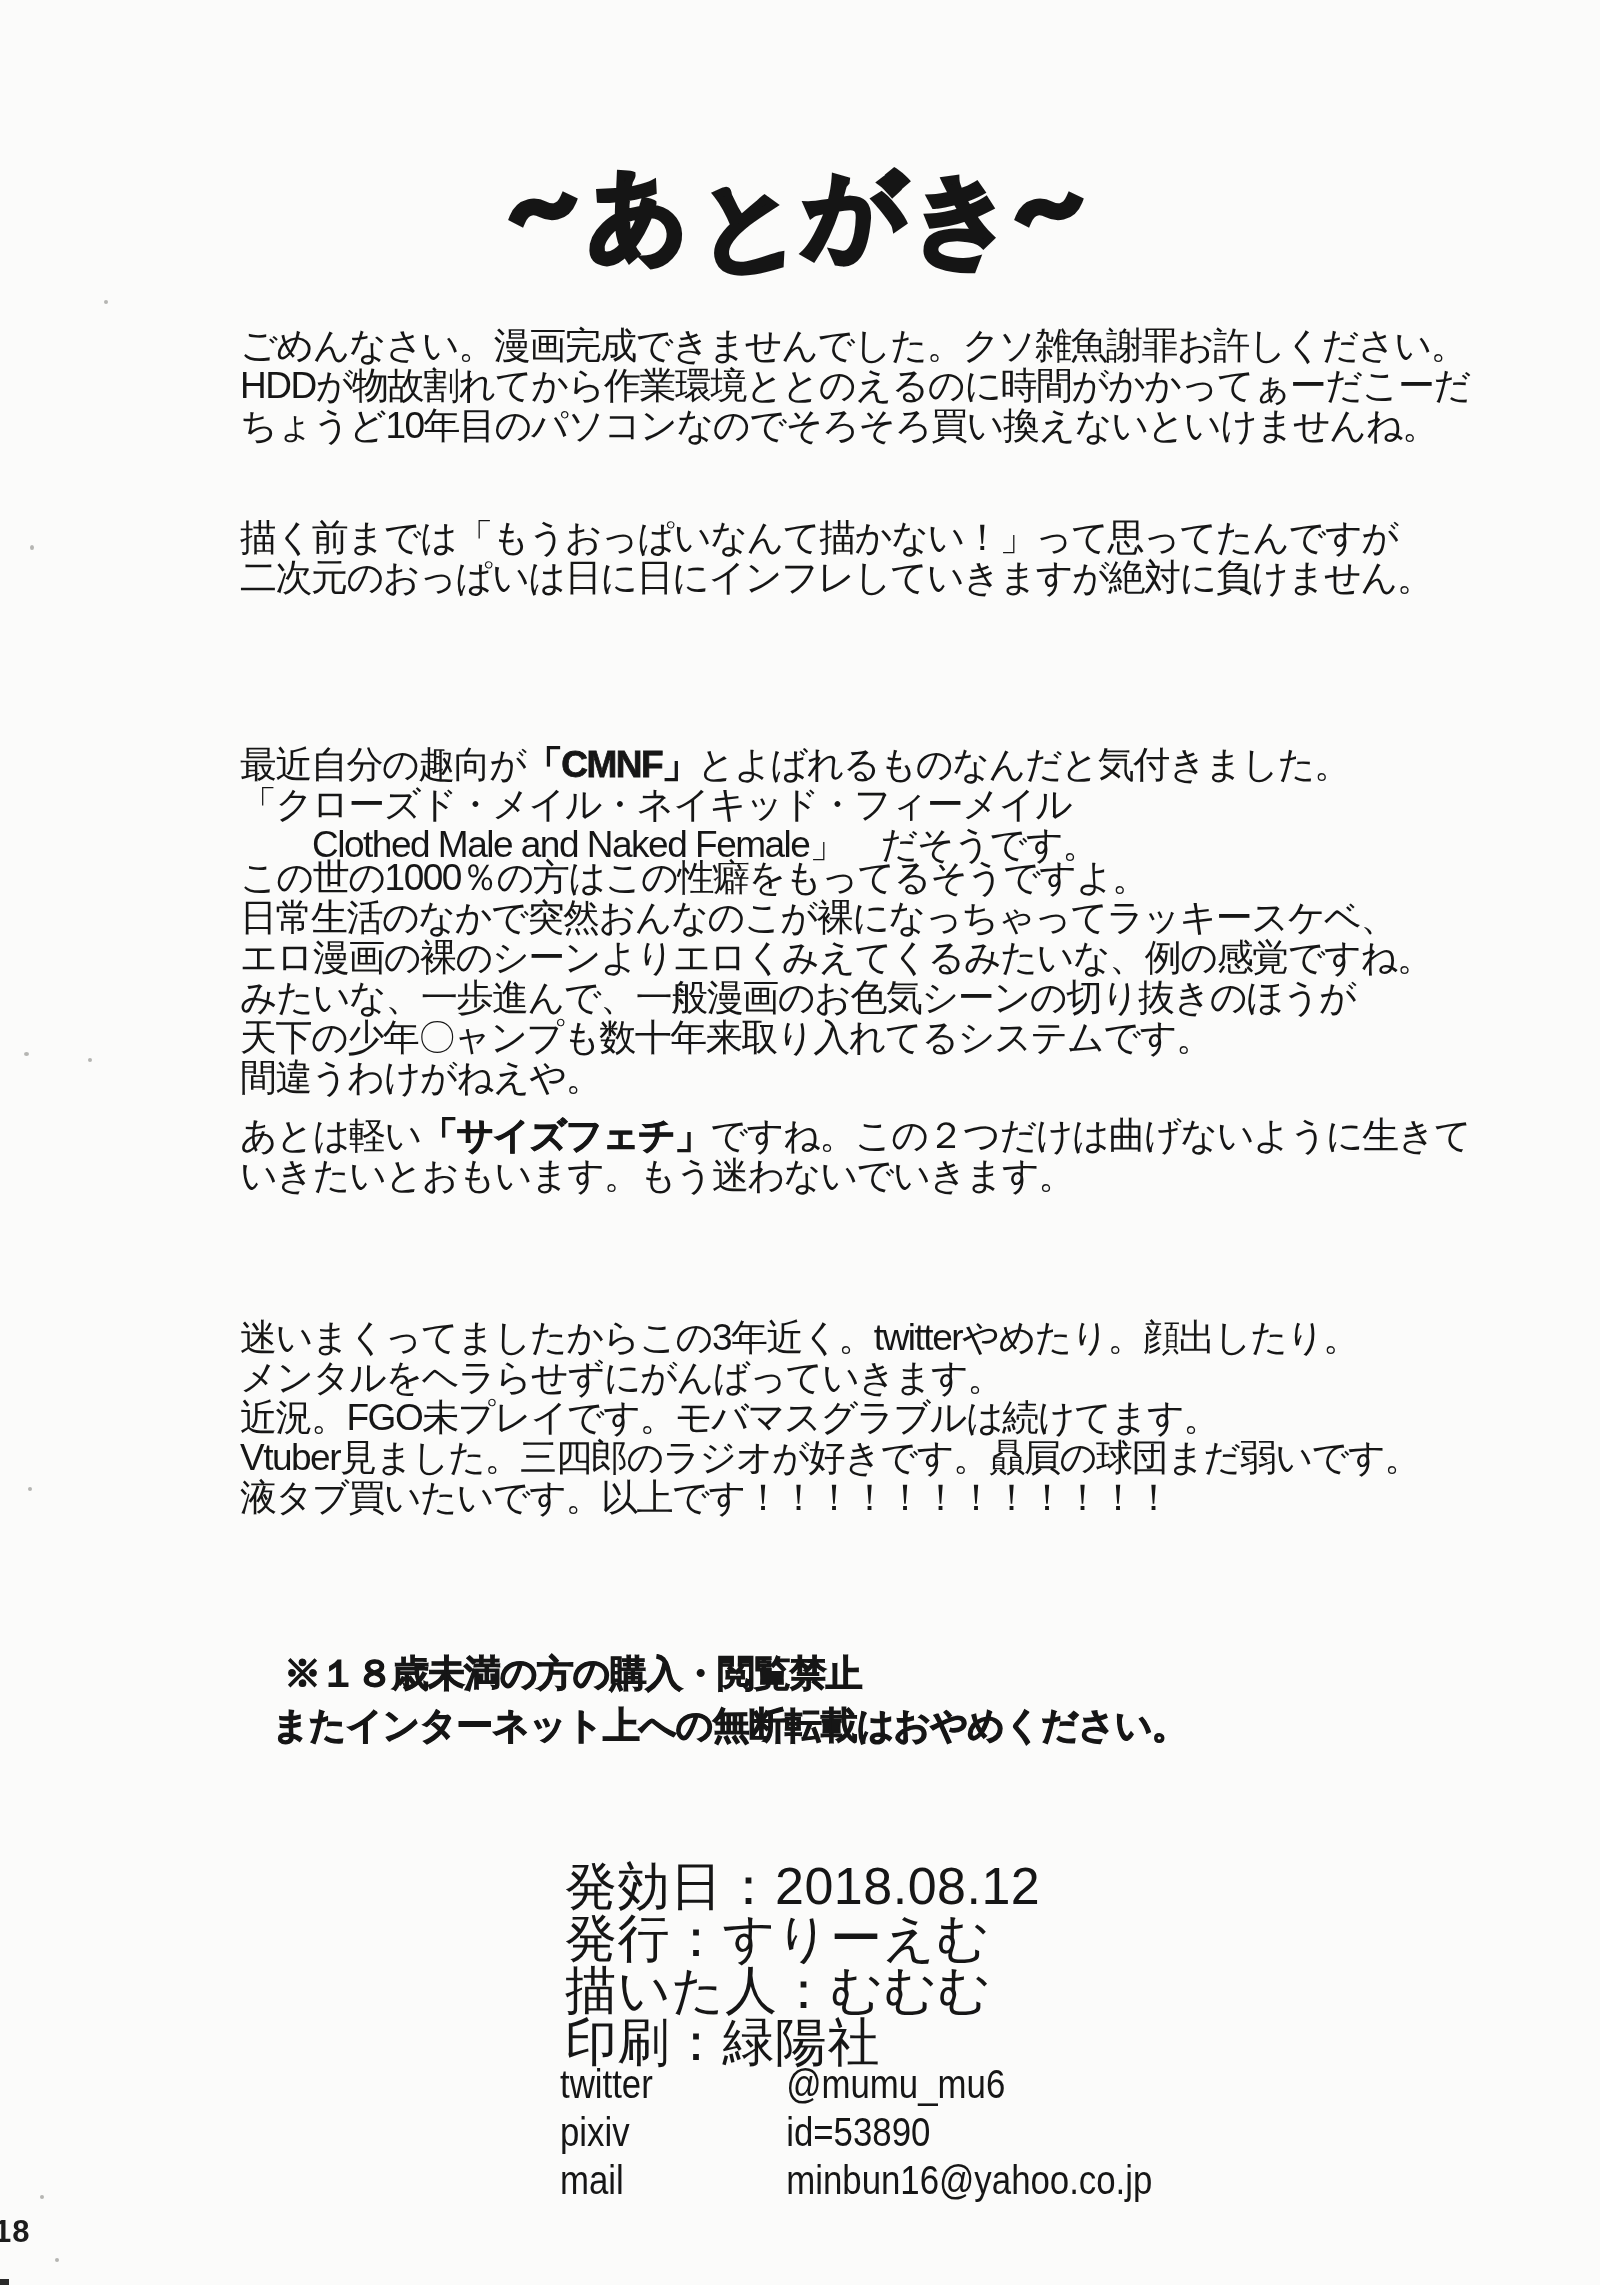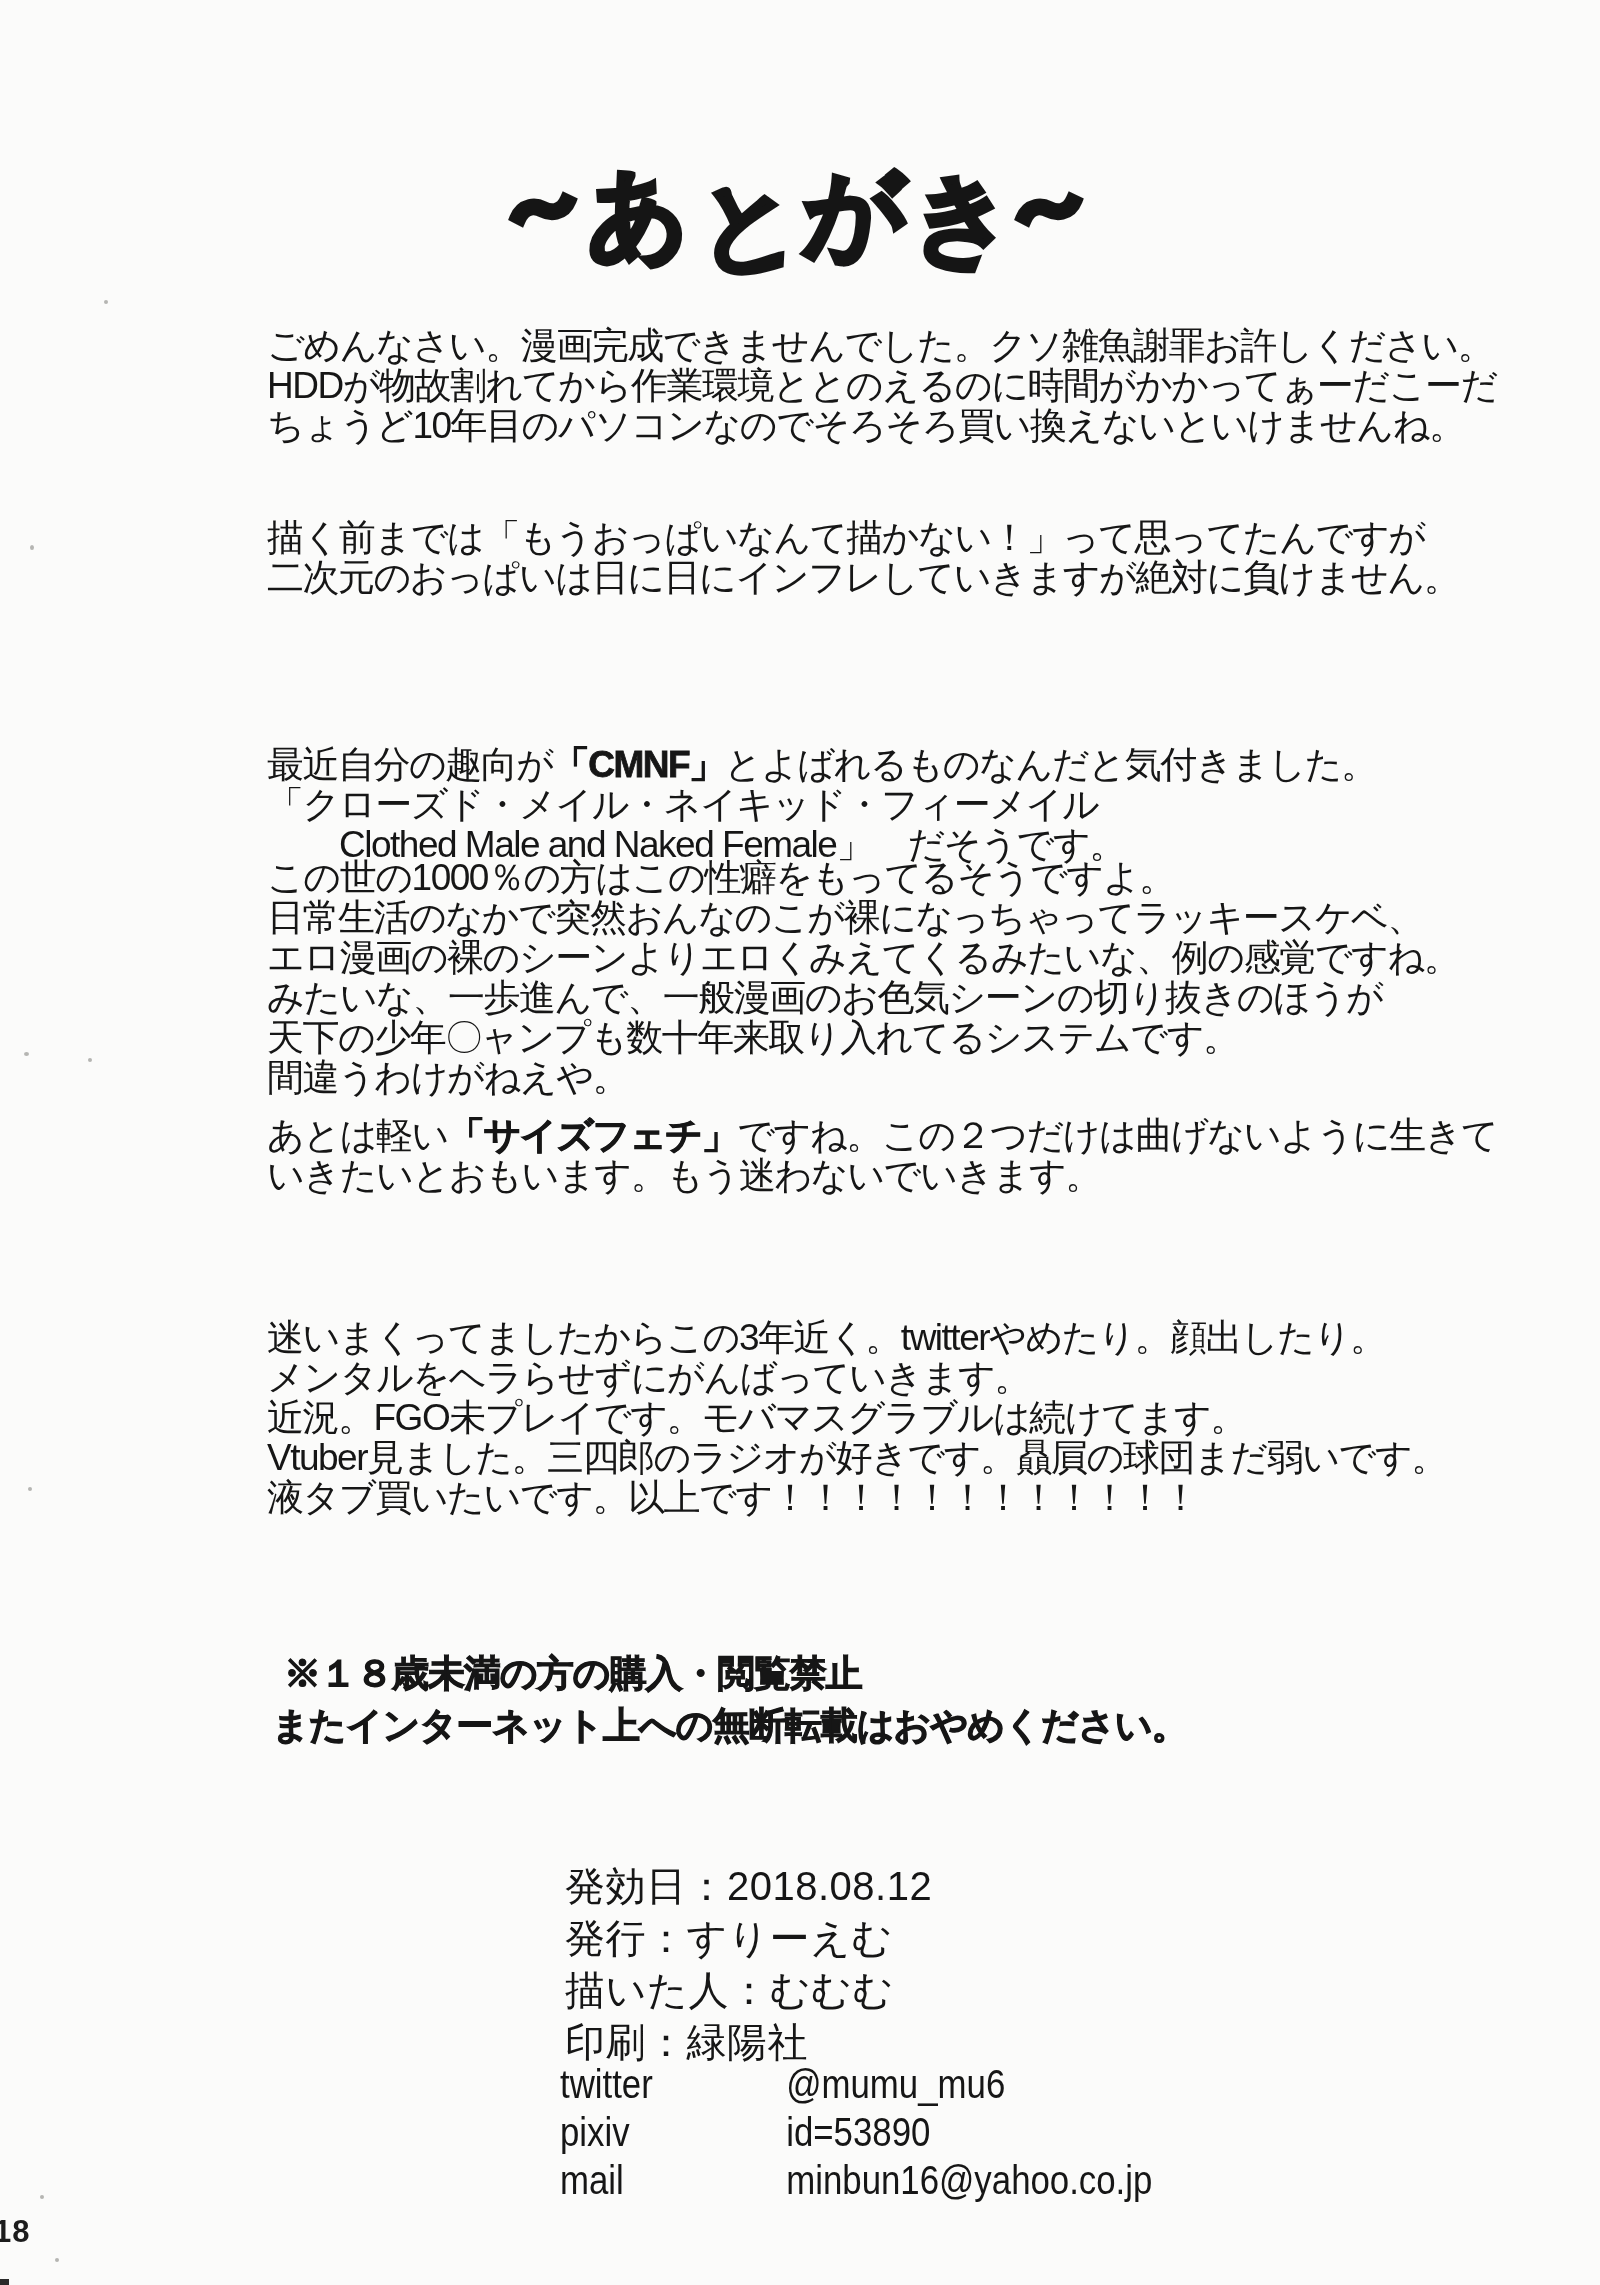--- a/index.html
+++ b/index.html
@@ -36,21 +36,20 @@
   .title-char.c-to{transform:rotate(-9deg) translateY(10px);}
   .title-char.c-ga{transform:rotate(1deg);}
   .title-char.c-ki{transform:rotate(-2deg) translateY(4px);}
   
   .par{
     position:absolute;left:240px;
     font-size:37px;
     line-height:40px;
     letter-spacing:-1.5px;
     white-space:nowrap;
-    margin-left:27px;
   }
   .par .ln{display:block;}
   .emph{
     font-weight:bold;
     -webkit-text-stroke:0.8px #161616;
   }
   .indent{padding-left:72px;}
   
   .warning{
     position:absolute;left:272px;top:1648px;
@@ -58,21 +57,21 @@
     font-weight:bold;
     -webkit-text-stroke:1px #161616;
     line-height:52px;
     letter-spacing:-1px;
     white-space:nowrap;
   }
   .warning .ln1{padding-left:12px;}
   
   .colophon{
     position:absolute;left:565px;top:1860px;
-    font-size:40px;
+    font-size:52px;
     line-height:52px;
     letter-spacing:0.5px;
     white-space:nowrap;
   }
   
   .contact{
     position:absolute;left:560px;top:2060px;
     font-size:40px;
     line-height:48px;
     white-space:nowrap;

